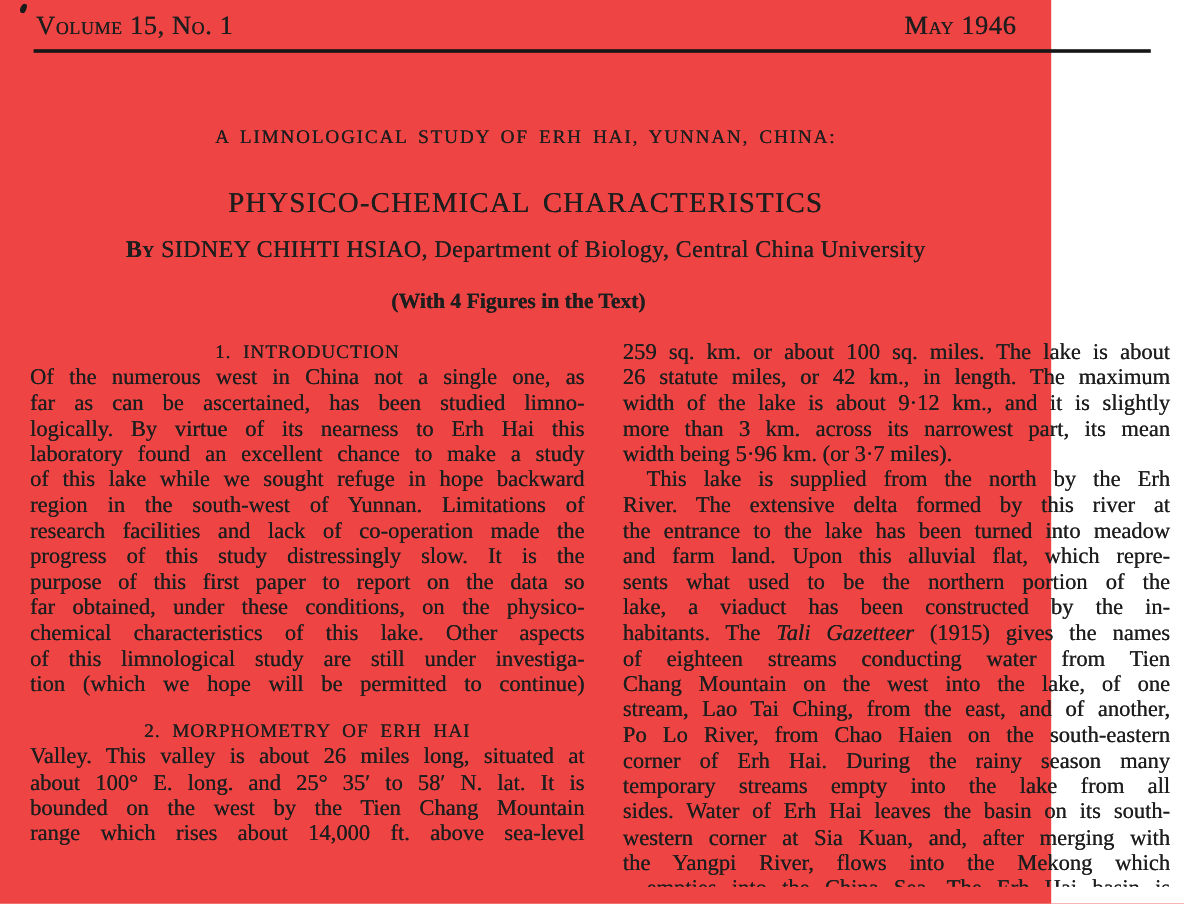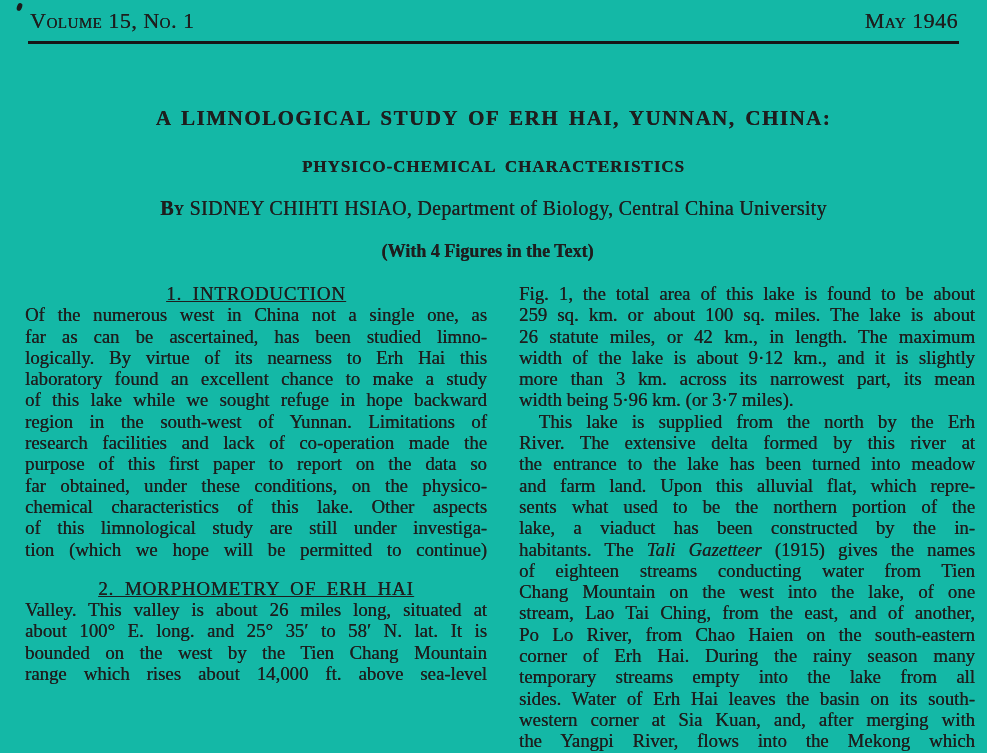--- a/index.html
+++ b/index.html
@@ -3,21 +3,21 @@
 <meta charset="utf-8">
 <style>
   html, body { margin: 0; padding: 0; }
   body {
     width: 987px; height: 753px; overflow: hidden;
     background: #ffffff;
     font-family: "Liberation Serif", serif;
     color: #1e1e1e;
   }
   .page {
-    position: relative; width: 987px; height: 753px; background: #14b8a6;
+    position: relative; width: 876px; height: 753px; background: #ef4444;
     text-shadow: 0.25px 0 0 currentColor;
   }
 
   
   .journal-header {
     position: absolute; top: 8px; left: 30px; right: 29px;
     display: flex; justify-content: space-between; align-items: baseline;
     font-variant: small-caps; font-size: 22px; letter-spacing: 0.5px;
   }
   .header-rule {
@@ -26,25 +26,25 @@
   }
   .ink-mark {
     position: absolute; left: 17px; top: 3px; width: 5px; height: 8px;
     background: #1b1b1b; border-radius: 60% 40% 50% 50%; transform: rotate(18deg);
   }
 
   
   .title-block { position: absolute; left: 0; right: 0; top: 0; text-align: center; }
   .article-title {
     position: absolute; top: 106px; left: 0; right: 0;
-    font-size: 21px; letter-spacing: 1.5px; word-spacing: 3px; font-weight: 700;
+    font-size: 16px; letter-spacing: 1.5px; word-spacing: 3px; font-weight: 400;
   }
   .article-subtitle {
     position: absolute; top: 157px; left: 0; right: 0;
-    font-size: 17px; letter-spacing: 1px; word-spacing: 4px; font-weight: bold;
+    font-size: 24px; letter-spacing: 1px; word-spacing: 4px;
   }
   .byline {
     position: absolute; top: 197px; left: 0; right: 0;
     font-size: 20px; letter-spacing: 0.3px;
   }
   .byline .by { font-variant: small-caps; font-weight: bold; }
   .byline .affiliation { }
   .figures-note {
     position: absolute; top: 241px; left: 0; right: 12px;
     font-size: 18px;
@@ -55,22 +55,21 @@
   .columns {
     position: absolute; top: 283px; left: 25px;
     display: flex; gap: 32px;
   }
   .column { font-size: 18.8px; line-height: 21.3px; }
   .column.left  { width: 462px; }
   .column.right { width: 456px; }
 
   .col-heading {
     text-align: center; letter-spacing: 0.8px; word-spacing: 5px;
-    font-size: 19px;
-    text-decoration: underline;
+    font-size: 16px;
   }
   .col-heading.gap { margin-top: 18px; }
 
   .para { margin: 0; }
   .line { text-align: justify; text-align-last: justify; }
   .line.flush-last { text-align-last: left; }
   .para.indent .line:first-child { text-indent: 1.05em; }
   .line i { font-style: italic; }
 
   .partial-line { height: 9px; overflow: hidden; }
@@ -99,37 +98,37 @@
     <div class="column left">
         <div class="col-heading">1. INTRODUCTION</div>
         <div class="para">
           <div class="line">Of the numerous west in China not a single one, as</div>
           <div class="line">far as can be ascertained, has been studied limno-</div>
           <div class="line">logically. By virtue of its nearness to Erh Hai this</div>
           <div class="line">laboratory found an excellent chance to make a study</div>
           <div class="line">of this lake while we sought refuge in hope backward</div>
           <div class="line">region in the south-west of Yunnan. Limitations of</div>
           <div class="line">research facilities and lack of co-operation made the</div>
+          <div class="line">progress of this study distressingly slow. It is the</div>
           <div class="line">purpose of this first paper to report on the data so</div>
           <div class="line">far obtained, under these conditions, on the physico-</div>
           <div class="line">chemical characteristics of this lake. Other aspects</div>
           <div class="line">of this limnological study are still under investiga-</div>
           <div class="line">tion (which we hope will be permitted to continue)</div>
         </div>
         <div class="col-heading gap">2. MORPHOMETRY OF ERH HAI</div>
         <div class="para">
           <div class="line">Valley. This valley is about 26 miles long, situated at</div>
           <div class="line">about 100° E. long. and 25° 35′ to 58′ N. lat. It is</div>
           <div class="line">bounded on the west by the Tien Chang Mountain</div>
           <div class="line">range which rises about 14,000 ft. above sea-level</div>
         </div>
       </div>
     <div class="column right">
         <div class="para">
-          <div class="line">Fig. 1, the total area of this lake is found to be about</div>
           <div class="line">259 sq. km. or about 100 sq. miles. The lake is about</div>
           <div class="line">26 statute miles, or 42 km., in length. The maximum</div>
           <div class="line">width of the lake is about 9·12 km., and it is slightly</div>
           <div class="line">more than 3 km. across its narrowest part, its mean</div>
           <div class="line flush-last">width being 5·96 km. (or 3·7 miles).</div>
         </div>
         <div class="para indent">
           <div class="line">This lake is supplied from the north by the Erh</div>
           <div class="line">River. The extensive delta formed by this river at</div>
           <div class="line">the entrance to the lake has been turned into meadow</div>

